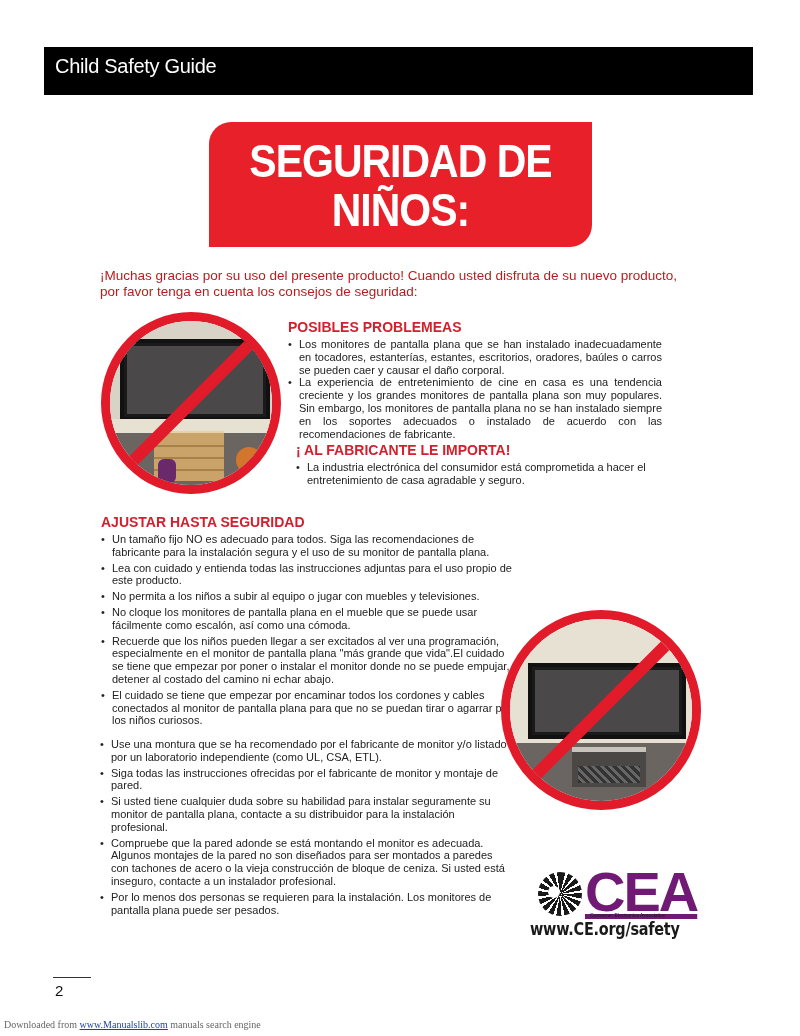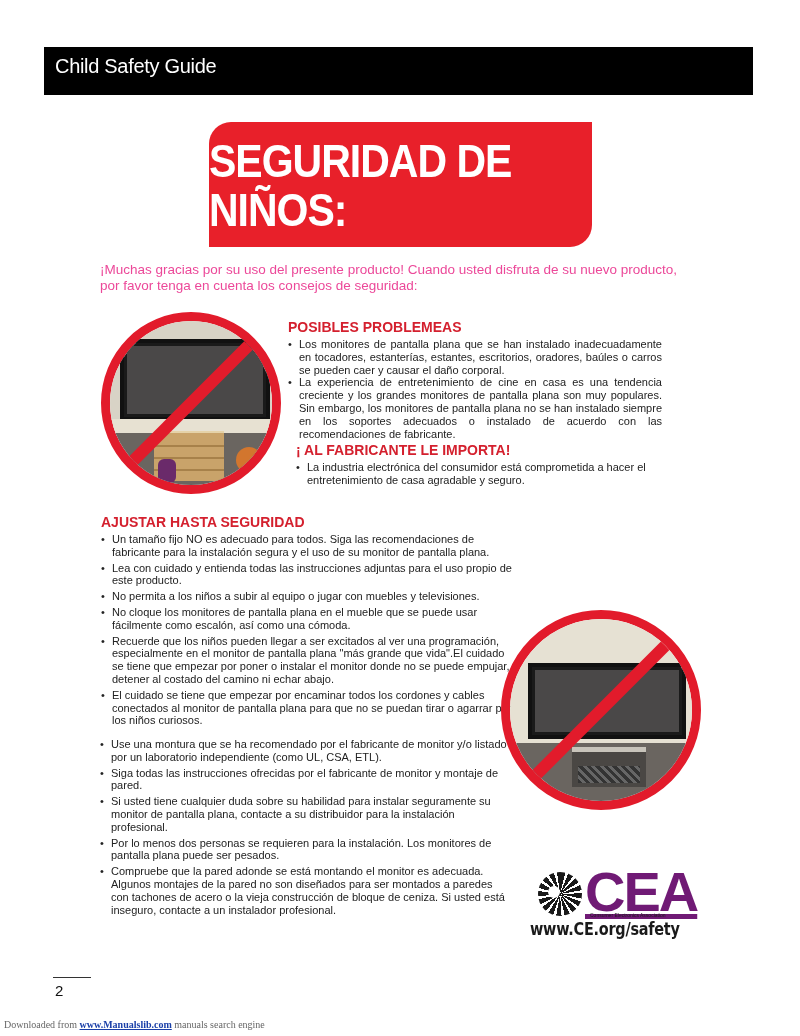--- a/index.html
+++ b/index.html
@@ -9,36 +9,36 @@
   .title-bar {
     position: absolute; left: 44px; top: 47px; width: 709px; height: 48px;
     background: #000; color: #fff;
   }
   .title-bar span {
     position: absolute; left: 11px; top: 8px; font-size: 20px; font-weight: normal; letter-spacing: -0.3px;
   }
 
   .hero {
     position: absolute; left: 209px; top: 122px; width: 383px; height: 125px;
-    background: #e8202a; color: #fff; 
+    background: #e8202a; color: #fff; text-align: center;
     border-top-left-radius: 22px; border-bottom-right-radius: 22px;
   }
   .hero-title {
     position: absolute; left: 0; right: 0; top: 20px;
     font-size: 41px; font-weight: bold; letter-spacing: -1px; transform: scaleY(1.12);
     font-family: "Liberation Sans", sans-serif; line-height: 44px;
   }
   .hero-sub {
     position: absolute; left: 0; right: 0; top: 75px;
     font-size: 12.5px; font-weight: bold; line-height: 15px;
   }
 
   .intro {
-    position: absolute; left: 100px; top: 262px; width: 600px;
-    font-size: 13.5px; line-height: 16px; color: #ec4899;
+    position: absolute; left: 100px; top: 268px; width: 600px;
+    font-size: 13.5px; line-height: 16px; color: #b91c1c;
   }
 
   .nosign {
     position: absolute; border-radius: 50%; overflow: hidden;
     border: 9px solid #e21b2b;
   }
   .nosign .wall { position: absolute; left: 0; right: 0; top: 0; height: 70%; background: #d8d3c6; }
   .nosign .floor { position: absolute; left: 0; right: 0; bottom: 0; height: 32%; background: #6a6560; }
   .nosign .tv {
     position: absolute; background: #1a1a1a; border: 4px solid #111;
@@ -109,21 +109,21 @@
     font-family: "DejaVu Sans", sans-serif; transform: scaleX(0.85); transform-origin: left;
   }
 
   .page-rule { position: absolute; left: 53px; top: 977px; width: 38px; height: 1px; background: #333; }
   .page-num { position: absolute; left: 55px; top: 982px; font-size: 15px; color: #111; }
 
   .footer {
     position: absolute; left: 4px; top: 1019px; font-size: 10px; color: #666;
     font-family: "Liberation Serif", serif;
   }
-  .footer a { color: #1a3fa8; text-decoration: underline; font-weight: bold; }
+  .footer a { color: #1a3fa8; text-decoration: underline; font-weight: normal; }
 </style>
 </head>
 <body>
 
 <div class="title-bar">
   <span>Child Safety Guide</span>
 </div>
 
 <div class="hero">
   <div class="hero-title">SEGURIDAD DE NIÑOS:</div>
@@ -175,22 +175,22 @@
   <div class="tv"></div>
   <div class="stand"></div>
   <div class="slash"></div>
 </div>
 
 <div class="sec montaje">
   <ul>
     <li>Use una montura que se ha recomendado por el fabricante de monitor y/o listado por un laboratorio independiente (como UL, CSA, ETL).</li>
     <li>Siga todas las instrucciones ofrecidas por el fabricante de monitor y montaje de pared.</li>
     <li>Si usted tiene cualquier duda sobre su habilidad para instalar seguramente su monitor de pantalla plana, contacte a su distribuidor para la instalación profesional.</li>
+    <li>Compruebe que la pared adonde se está montando el monitor es adecuada. Algunos montajes de la pared no son diseñados para ser montados a paredes con tachones de acero o la vieja construcción de bloque de ceniza. Si usted está inseguro, contacte a un instalador profesional.</li>
     <li>Por lo menos dos personas se requieren para la instalación. Los monitores de pantalla plana puede ser pesados.</li>
-    <li>Compruebe que la pared adonde se está montando el monitor es adecuada. Algunos montajes de la pared no son diseñados para ser montados a paredes con tachones de acero o la vieja construcción de bloque de ceniza. Si usted está inseguro, contacte a un instalador profesional.</li>
   </ul>
 </div>
 
 <div class="cea">
   <div class="cea-burst"></div>
   <div class="cea-text">CEA</div>
   <div class="cea-small">Consumer Electronics Association</div>
   <div class="cea-url">www.CE.org/safety</div>
 </div>
 

